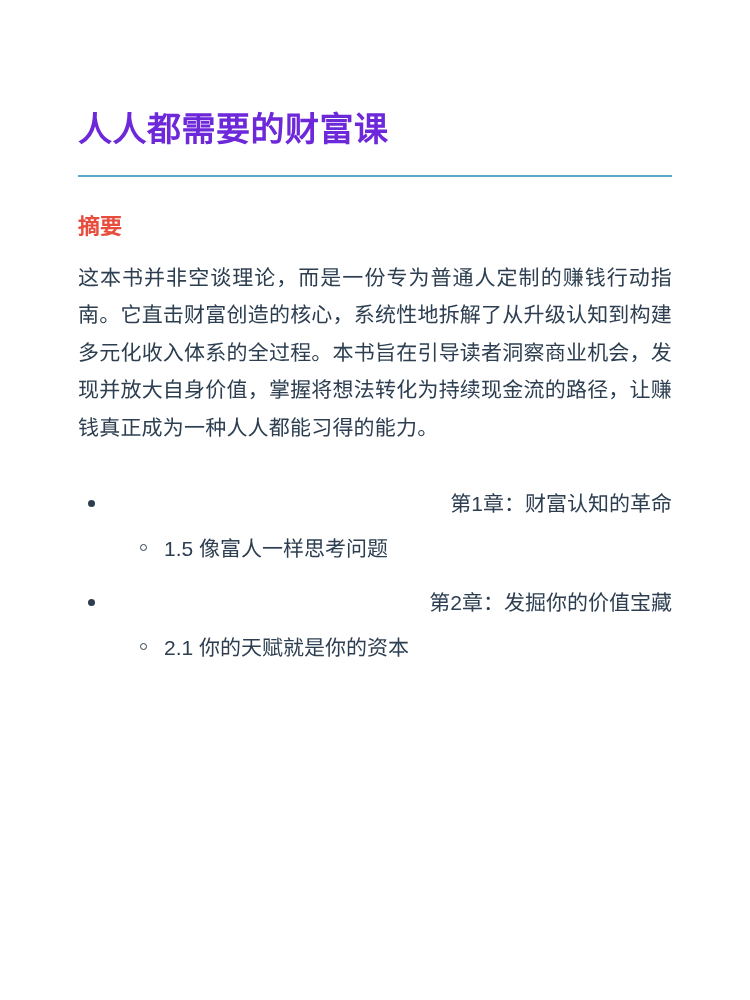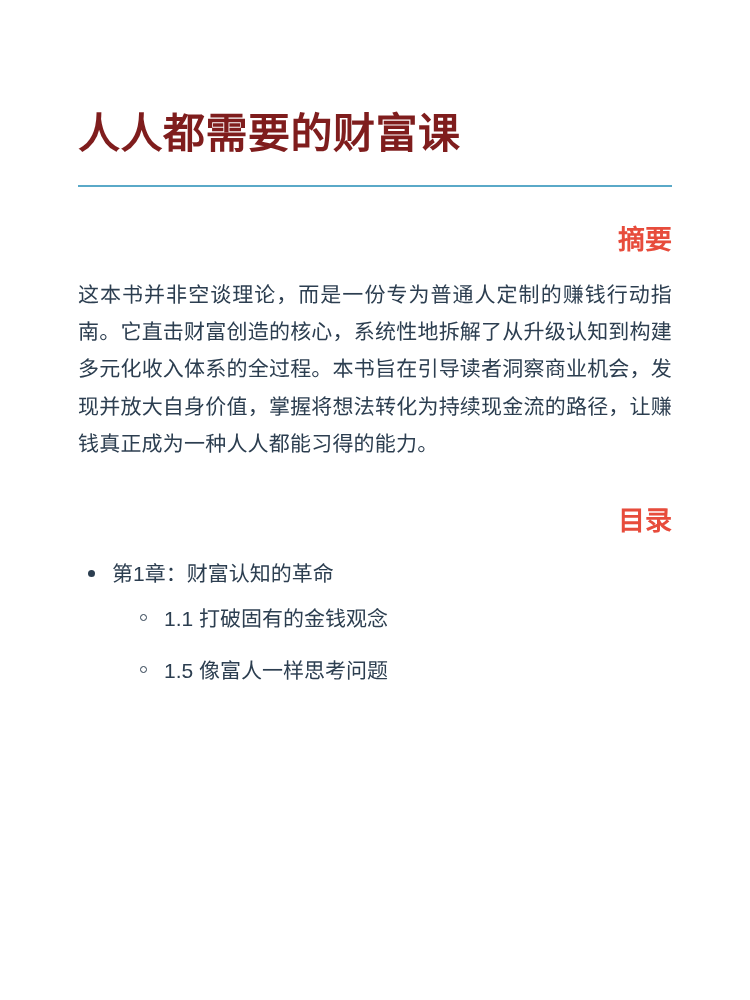--- a/index.html
+++ b/index.html
@@ -14,40 +14,39 @@
     font-family: "Liberation Sans", "DejaVu Sans", sans-serif;
     color: #2c3e50;
   }
   .page {
     box-sizing: border-box;
     width: 750px;
     height: 1000px;
     padding: 108px 78px 0 78px;
   }
   .doc-title {
-    font-size: 42px;
+    font-size: 34px;
     font-weight: bold;
-    color: #7f1d1d;
+    color: #6d28d9;
     letter-spacing: 0.5px;
     margin: 0 0 24px 0;
     line-height: 1.25;
   }
   .title-rule {
     border: none;
     border-top: 2px solid #5aa9c8;
     margin: 0 0 36px 0;
     width: 100%;
   }
   .section-heading {
-    font-size: 27px;
+    font-size: 22px;
     font-weight: bold;
     color: #e74c3c;
     margin: 0 0 18px 0;
     line-height: 1.3;
-    text-align: right;
   }
   .abstract-text {
     font-size: 21px;
     line-height: 1.78;
     color: #2c3e50;
     margin: 7px 0 42px 0;
     text-align: justify;
     letter-spacing: 0.2px;
   }
   .toc {
@@ -58,20 +57,21 @@
   .toc-chapter {
     position: relative;
     font-size: 21px;
     line-height: 1.5;
     color: #2c3e50;
     margin: 0 0 16px 0;
   }
   .toc-chapter > .chapter-label {
     display: block;
     position: relative;
+    text-align: right;
   }
   .toc-chapter > .chapter-label::before {
     content: "";
     position: absolute;
     left: -24px;
     top: 12px;
     width: 7px;
     height: 7px;
     border-radius: 50%;
     background: #2c3e50;
@@ -105,25 +105,29 @@
 <body>
 
 <div class="page">
 
   <h1 class="doc-title">人人都需要的财富课</h1>
   <hr class="title-rule">
 
   <h2 class="section-heading">摘要</h2>
   <p class="abstract-text">这本书并非空谈理论，而是一份专为普通人定制的赚钱行动指南。它直击财富创造的核心，系统性地拆解了从升级认知到构建多元化收入体系的全过程。本书旨在引导读者洞察商业机会，发现并放大自身价值，掌握将想法转化为持续现金流的路径，让赚钱真正成为一种人人都能习得的能力。</p>
 
-  <h2 class="section-heading">目录</h2>
 
   <ul class="toc">
     <li class="toc-chapter">
       <span class="chapter-label">第1章：财富认知的革命</span>
       <ul class="toc-sub">
-        <li class="toc-sub-item">1.1 打破固有的金钱观念</li>
         <li class="toc-sub-item">1.5 像富人一样思考问题</li>
+      </ul>
+    </li>
+    <li class="toc-chapter">
+      <span class="chapter-label">第2章：发掘你的价值宝藏</span>
+      <ul class="toc-sub">
+        <li class="toc-sub-item">2.1 你的天赋就是你的资本</li>
       </ul>
     </li>
   </ul>
 
 </div>
 
 </body></html>

